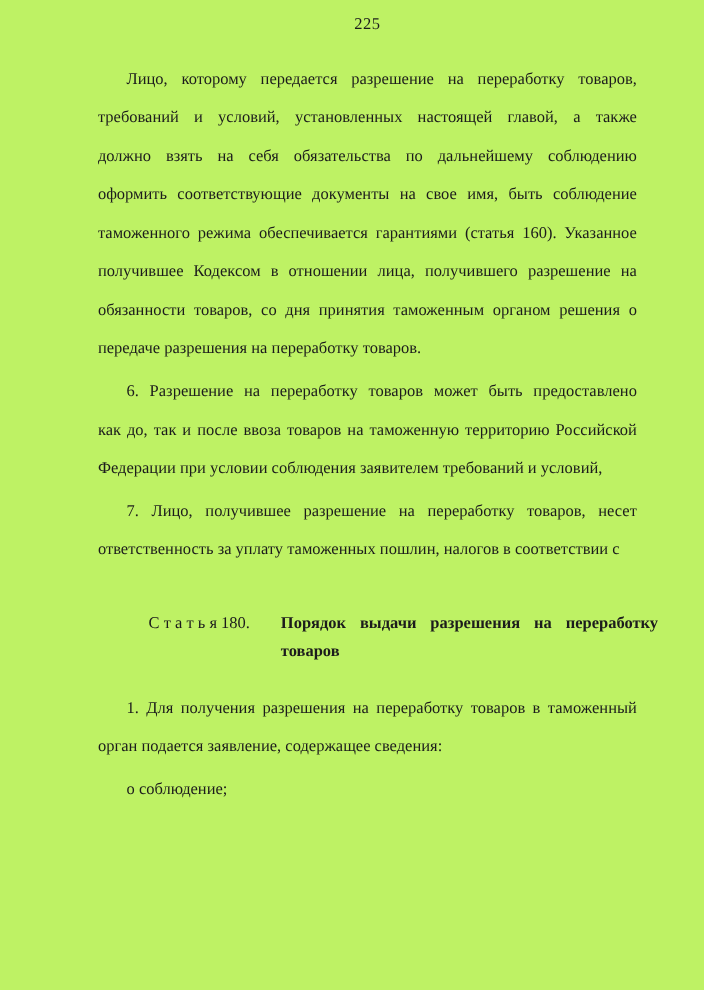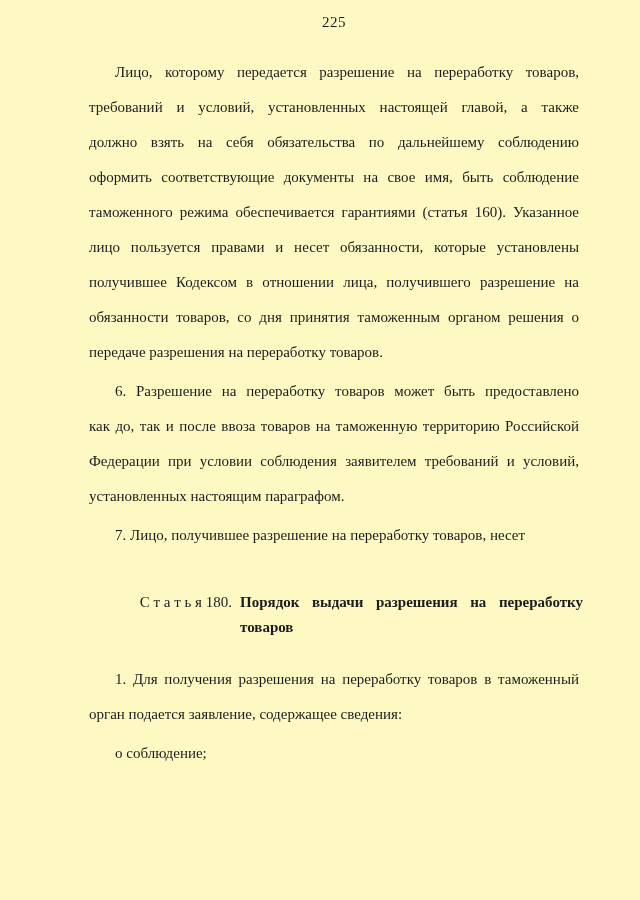--- a/index.html
+++ b/index.html
@@ -6,21 +6,21 @@
     margin: 0;
     padding: 0;
     background: #ffffff;
   }
   .sheet {
     position: relative;
     width: 640px;
     height: 900px;
     box-sizing: border-box;
     padding: 12px 57px 0 85px;
-    background: #fef9c3;
+    background: #bef264;
     font-family: "Liberation Serif", "DejaVu Serif", serif;
     color: #1c1c1c;
     overflow: hidden;
   }
   .page-number {
     text-align: center;
     font-size: 15px;
     line-height: 20px;
     letter-spacing: 0.5px;
     margin-bottom: 23px;
@@ -42,31 +42,30 @@
     -moz-text-align-last: left;
   }
   .para.indent-first .line:first-child {
     text-indent: 26px;
   }
   .heading {
     display: flex;
     align-items: flex-start;
     margin: 37px 0 22px 50px;
     font-size: 15px;
-    justify-content: flex-end;
   }
   .heading-label {
     white-space: nowrap;
     line-height: 25px;
     flex: 0 0 auto;
   }
   .heading-title {
     display: block;
     width: 343px;
-    margin-left: 8px;
+    margin-left: 28px;
     font-weight: bold;
     flex: 0 0 auto;
   }
   .heading-title .line {
     line-height: 25px;
     text-align: justify;
     text-align-last: justify;
     -moz-text-align-last: justify;
   }
   .heading-title .line:last-child {
@@ -80,35 +79,34 @@
 <div class="sheet">
 
   <div class="page-number">225</div>
 
   <div class="para indent-first">
       <div class="line">Лицо, которому передается разрешение на переработку товаров,</div>
       <div class="line">требований и условий, установленных настоящей главой, а также</div>
       <div class="line">должно взять на себя обязательства по дальнейшему соблюдению</div>
       <div class="line">оформить соответствующие документы на свое имя, быть соблюдение</div>
       <div class="line">таможенного режима обеспечивается гарантиями (статья 160). Указанное</div>
-      <div class="line">лицо пользуется правами и несет обязанности, которые установлены</div>
       <div class="line">получившее Кодексом в отношении лица, получившего разрешение на</div>
       <div class="line">обязанности товаров, со дня принятия таможенным органом решения о</div>
       <div class="line">передаче разрешения на переработку товаров.</div>
     </div>
 
   <div class="para indent-first">
       <div class="line">6. Разрешение на переработку товаров может быть предоставлено</div>
       <div class="line">как до, так и после ввоза товаров на таможенную территорию Российской</div>
       <div class="line">Федерации при условии соблюдения заявителем требований и условий,</div>
-      <div class="line">установленных настоящим параграфом.</div>
     </div>
 
   <div class="para indent-first">
       <div class="line">7. Лицо, получившее разрешение на переработку товаров, несет</div>
+      <div class="line">ответственность за уплату таможенных пошлин, налогов в соответствии с</div>
     </div>
 
   <div class="heading">
     <span class="heading-label">С т а т ь я 180.</span>
     <span class="heading-title">
         <div class="line">Порядок выдачи разрешения на переработку</div>
         <div class="line">товаров</div>
       </span>
   </div>
 

